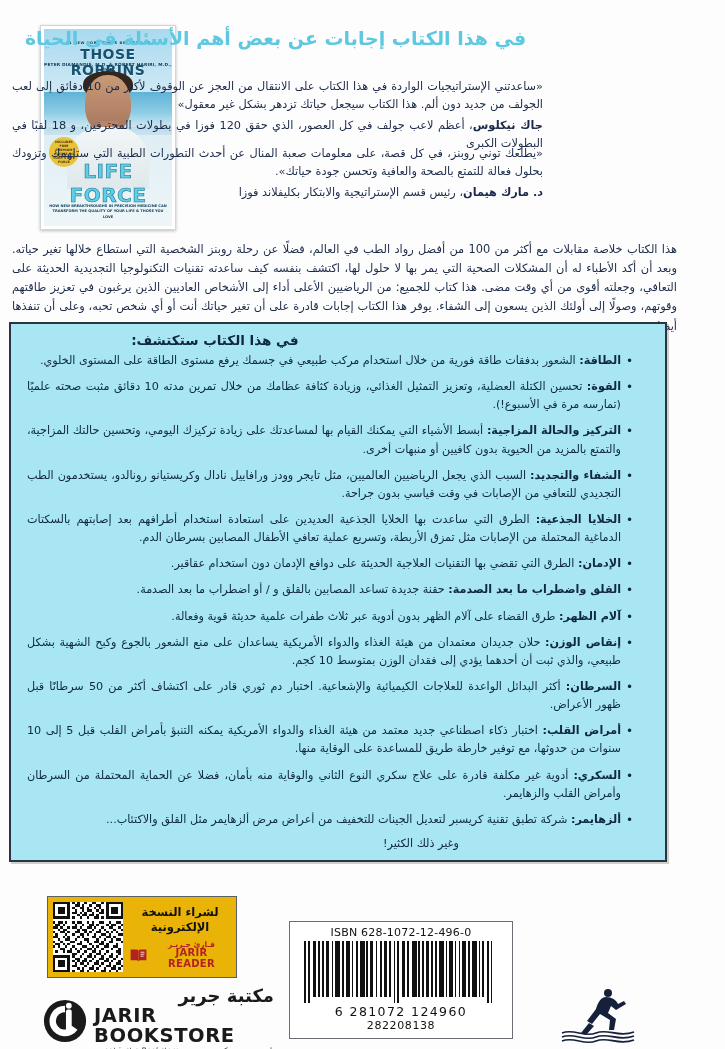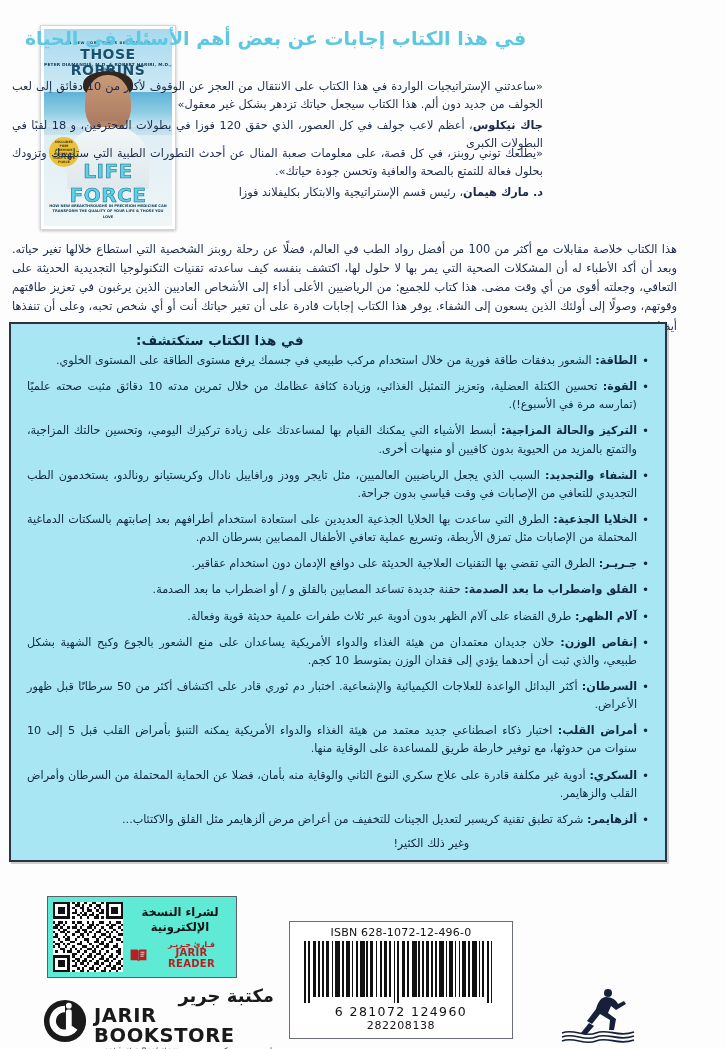--- a/index.html
+++ b/index.html
@@ -207,21 +207,21 @@
 
   
   .discover-box {
     position: absolute;
     left: 9px;
     right: 58px;
     top: 322px;
     background: #a7e6f2;
     border: 2px solid #2b3440;
     box-sizing: border-box;
-    padding: 8px 16px 10px 16px;
+    padding: 8px 32px 10px 16px;
     box-shadow: 2px 2px 0 rgba(0,0,0,.18);
   }
   .discover-title {
     font-size: 13.5px;
     font-weight: 800;
     color: #10283f;
     margin: 0 0 4px 0;
     text-align: center;
     padding-right: 38%;
   }
@@ -256,21 +256,21 @@
     padding-left: 30%;
   }
 
   
   .ereader-card {
     position: absolute;
     left: 47px;
     top: 896px;
     width: 190px;
     height: 82px;
-    background: #5eead4;
+    background: #eab308;
     border: 1px solid #5a5f66;
     box-sizing: border-box;
     display: flex;
     flex-direction: row-reverse;
     align-items: center;
     padding: 5px;
     gap: 6px;
   }
   .qr {
     width: 70px; height: 70px;
@@ -410,21 +410,21 @@
   </div>
 
   <div class="discover-box">
     <div class="discover-title">في هذا الكتاب ستكتشف:</div>
     <ul class="discover-list" id="discover-list">
         <li><b>الطاقة:</b><span> الشعور بدفقات طاقة فورية من خلال استخدام مركب طبيعي في جسمك يرفع مستوى الطاقة على المستوى الخلوي.</span></li>
         <li><b>القوة:</b><span> تحسين الكتلة العضلية، وتعزيز التمثيل الغذائي، وزيادة كثافة عظامك من خلال تمرين مدته 10 دقائق مثبت صحته علميًا (تمارسه مرة في الأسبوع!).</span></li>
         <li><b>التركيز والحالة المزاجية:</b><span> أبسط الأشياء التي يمكنك القيام بها لمساعدتك على زيادة تركيزك اليومي، وتحسين حالتك المزاجية، والتمتع بالمزيد من الحيوية بدون كافيين أو منبهات أخرى.</span></li>
         <li><b>الشفاء والتجديد:</b><span> السبب الذي يجعل الرياضيين العالميين، مثل تايجر وودز ورافاييل نادال وكريستيانو رونالدو، يستخدمون الطب التجديدي للتعافي من الإصابات في وقت قياسي بدون جراحة.</span></li>
         <li><b>الخلايا الجذعية:</b><span> الطرق التي ساعدت بها الخلايا الجذعية العديدين على استعادة استخدام أطرافهم بعد إصابتهم بالسكتات الدماغية المحتملة من الإصابات مثل تمزق الأربطة، وتسريع عملية تعافي الأطفال المصابين بسرطان الدم.</span></li>
-        <li><b>جـريـر:</b><span> الطرق التي تقضي بها التقنيات العلاجية الحديثة على دوافع الإدمان دون استخدام عقاقير.</span></li>
+        <li><b>الإدمان:</b><span> الطرق التي تقضي بها التقنيات العلاجية الحديثة على دوافع الإدمان دون استخدام عقاقير.</span></li>
         <li><b>القلق واضطراب ما بعد الصدمة:</b><span> حقنة جديدة تساعد المصابين بالقلق و / أو اضطراب ما بعد الصدمة.</span></li>
         <li><b>آلام الظهر:</b><span> طرق القضاء على آلام الظهر بدون أدوية عبر ثلاث طفرات علمية حديثة قوية وفعالة.</span></li>
         <li><b>إنقاص الوزن:</b><span> حلان جديدان معتمدان من هيئة الغذاء والدواء الأمريكية يساعدان على منع الشعور بالجوع وكبح الشهية بشكل طبيعي، والذي ثبت أن أحدهما يؤدي إلى فقدان الوزن بمتوسط 10 كجم.</span></li>
         <li><b>السرطان:</b><span> أكثر البدائل الواعدة للعلاجات الكيميائية والإشعاعية. اختبار دم ثوري قادر على اكتشاف أكثر من 50 سرطانًا قبل ظهور الأعراض.</span></li>
         <li><b>أمراض القلب:</b><span> اختبار ذكاء اصطناعي جديد معتمد من هيئة الغذاء والدواء الأمريكية يمكنه التنبؤ بأمراض القلب قبل 5 إلى 10 سنوات من حدوثها، مع توفير خارطة طريق للمساعدة على الوقاية منها.</span></li>
         <li><b>السكري:</b><span> أدوية غير مكلفة قادرة على علاج سكري النوع الثاني والوقاية منه بأمان، فضلا عن الحماية المحتملة من السرطان وأمراض القلب والزهايمر.</span></li>
         <li><b>ألزهايمر:</b><span> شركة تطبق تقنية كريسبر لتعديل الجينات للتخفيف من أعراض مرض ألزهايمر مثل القلق والاكتئاب...</span></li>
       </ul>
     <p class="discover-more">وغير ذلك الكثير!</p>
   </div>

